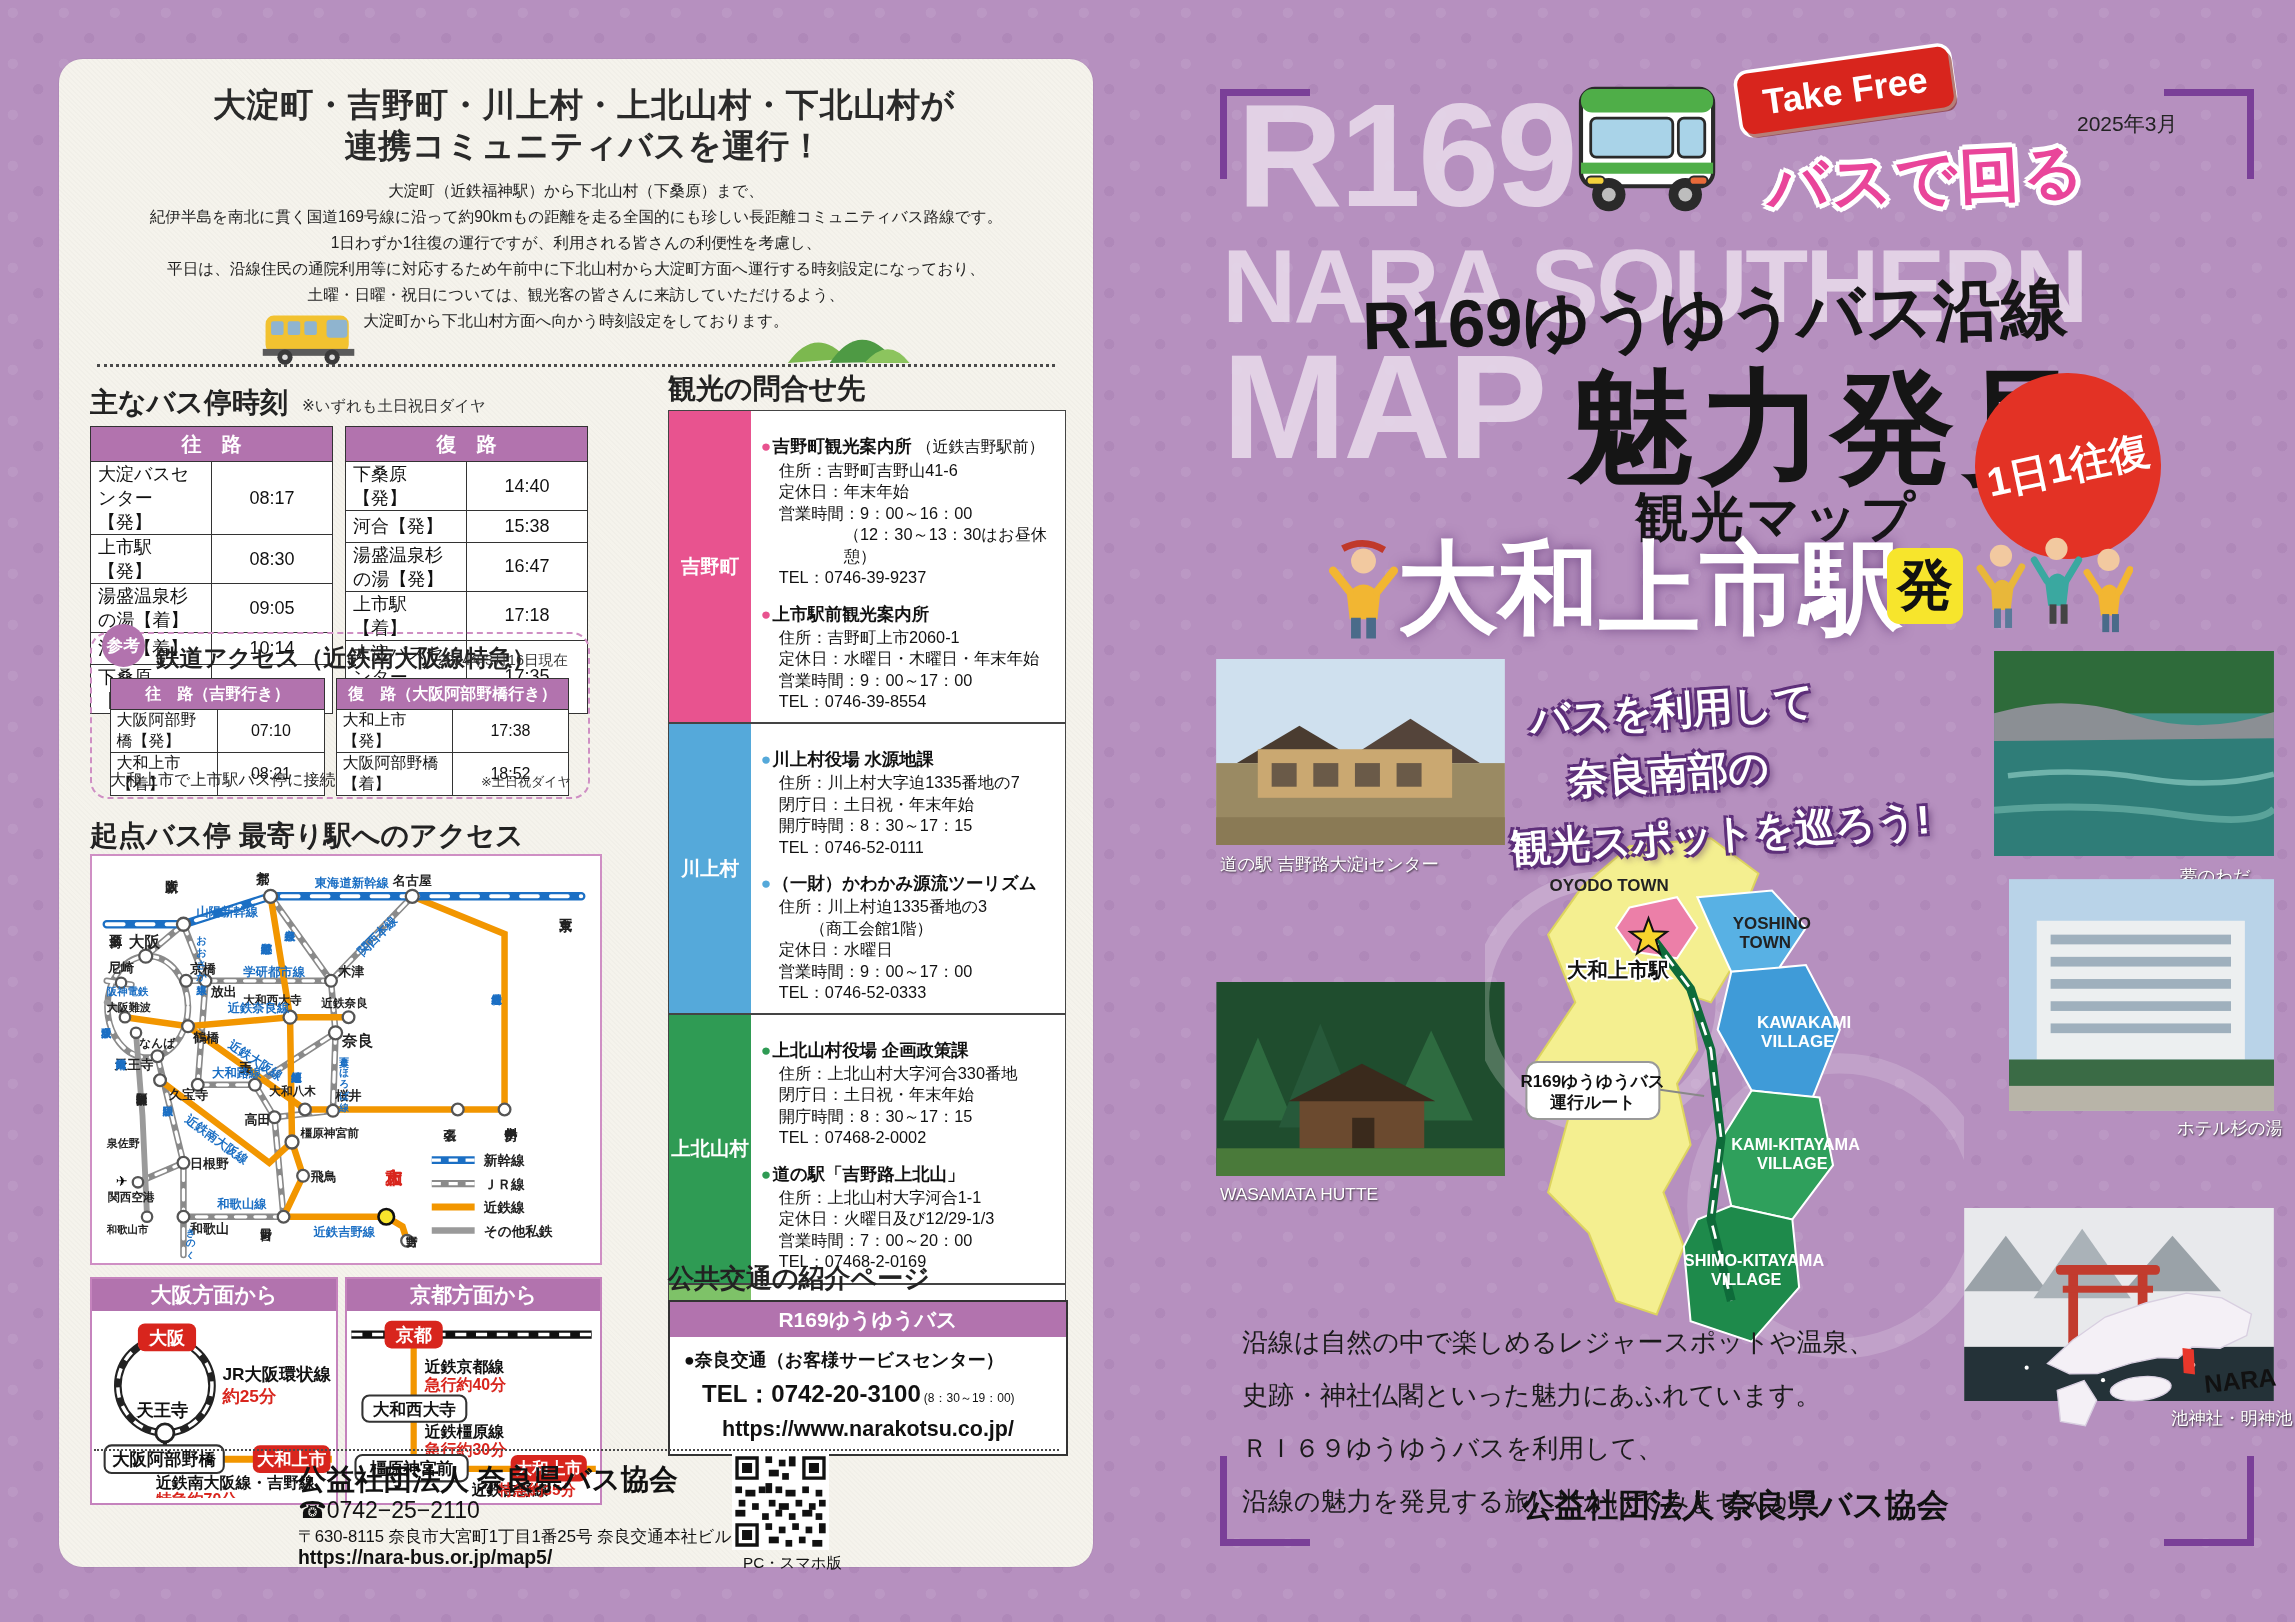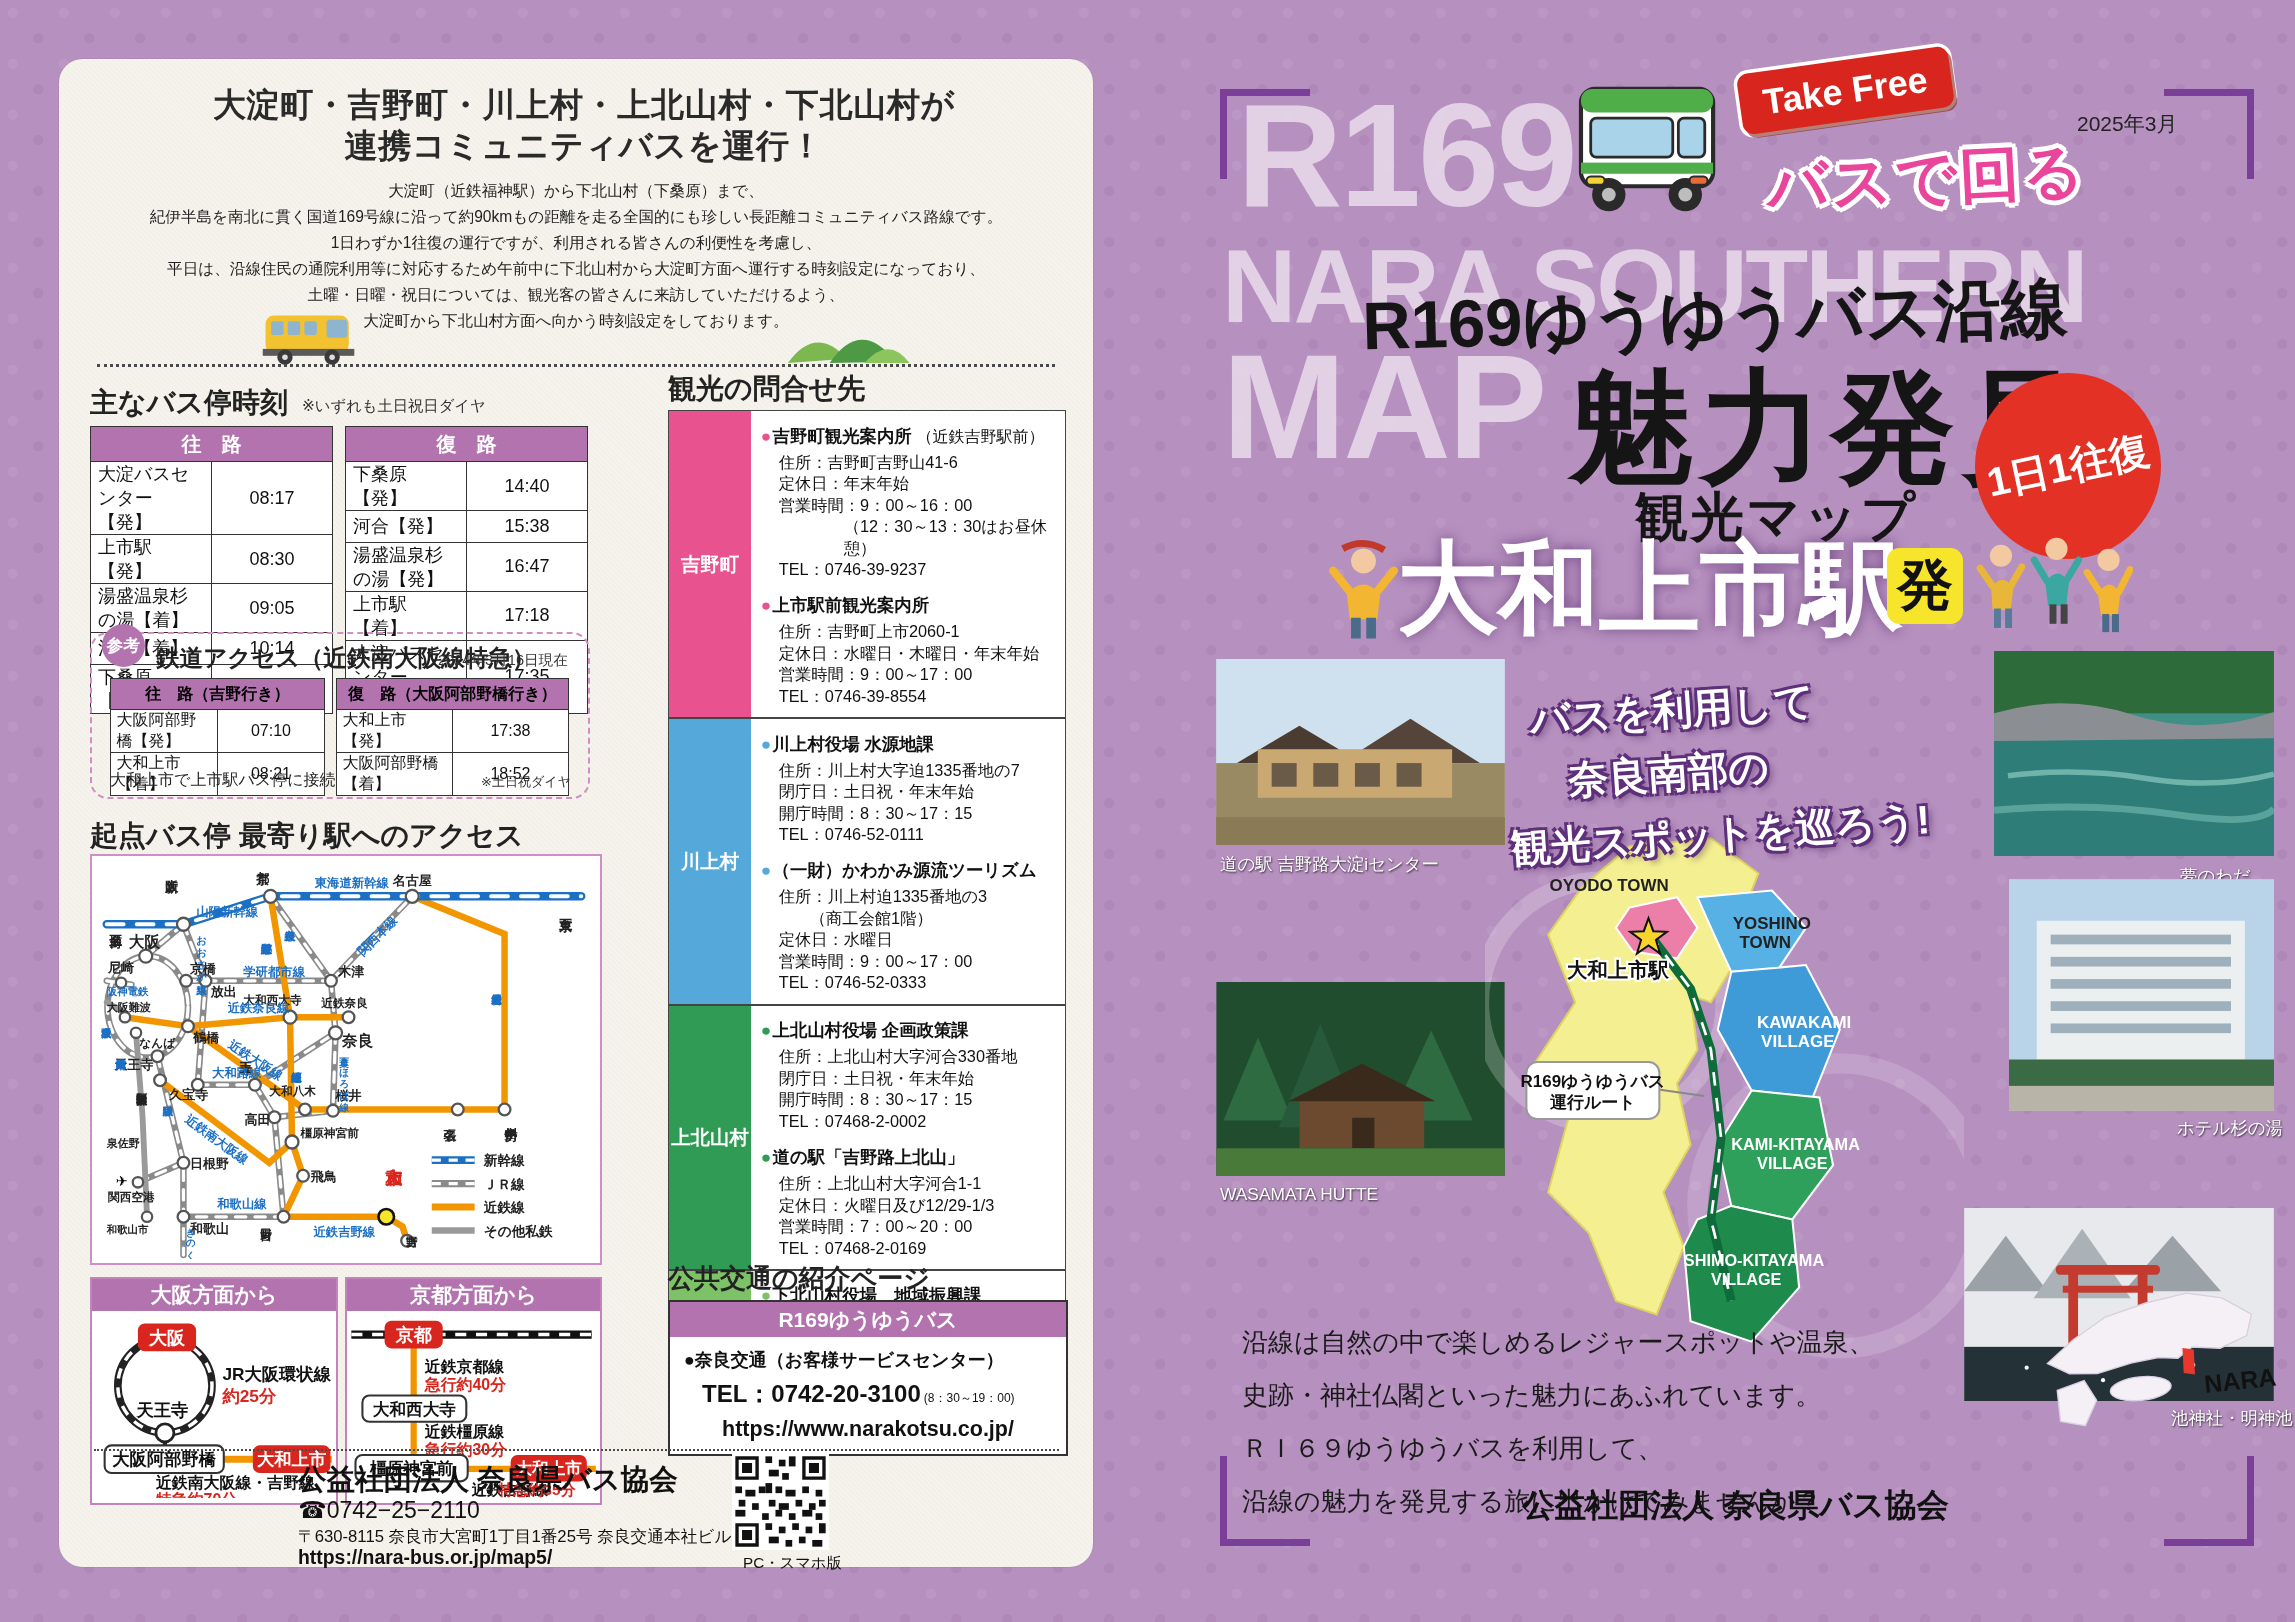--- a/index.html
+++ b/index.html
@@ -18,40 +18,40 @@
   .hdr{width:100%;text-align:center;font-weight:bold;color:#2a2a2a;font-size:33px;letter-spacing:0.7px;padding-left:8px;}
   .intro{width:100%;text-align:center;font-size:15.6px;color:#222;line-height:26px;}
   .dotline{border-top:3.5px dotted #4a4a4a;}
   .h2{font-size:28px;font-weight:bold;color:#222;}
   .note{font-size:15.3px;color:#333;}
   table.bt{border-collapse:collapse;background:#fff;width:243px;table-layout:fixed;}
   table.bt th{background:#b273ae;color:#fff;font-size:20px;font-weight:bold;height:32px;border:1.4px solid #333;}
   table.bt td{border:1.4px solid #333;font-size:18px;color:#111;height:30.5px;padding:0 7px;}
   table.bt td.time{width:64px;text-align:center;padding:0;}
   table.rt{border-collapse:collapse;background:#fff;table-layout:fixed;}
-  table.rt th{background:#b273ae;color:#000000;font-size:16px;font-weight:bold;height:28px;border:1.4px solid #333;}
+  table.rt th{background:#b273ae;color:#ffffff;font-size:16px;font-weight:bold;height:28px;border:1.4px solid #333;}
   table.rt td{border:1.4px solid #333;font-size:16px;color:#111;height:26px;padding:0 5.6px;}
   table.rt td.time{width:58px;text-align:center;padding:0;}
   #railbox{left:31px;top:573px;width:496px;height:163px;border:2.1px dashed #cf8fc4;border-radius:18px;}
   .badge-ref{width:43px;height:43px;border-radius:50%;background:#b273ae;color:#fff;font-size:16.7px;font-weight:bold;
     display:flex;align-items:center;justify-content:center;}
   #mapbox{left:31px;top:795px;width:508px;height:407px;background:#fff;border:2.1px solid #cf8fc4;}
   .rut{border:2.1px solid #c583bd;background:#fff;}
   .rut .bar{background:#b273ae;color:#fff;font-weight:bold;font-size:21px;text-align:center;height:32px;line-height:32px;}
   svg text{font-family:"Liberation Sans","DejaVu Sans",sans-serif;}
   .vt{writing-mode:vertical-rl;glyph-orientation-vertical:auto;}
   
   #contacts{left:609px;top:351px;width:396px;border:1.4px solid #444;}
   .cgroup{display:flex;border-bottom:2.1px solid #444;}
   .cgroup:last-child{border-bottom:none;}
   .clabel{width:82px;color:#fff;font-weight:bold;font-size:19.4px;display:flex;align-items:center;justify-content:center;flex:0 0 82px;}
   .centries{background:#fff;flex:1;padding:9.7px 4.2px 9.7px 9.7px;}
   .centry{margin-bottom:9.7px;}
   .centry:last-child{margin-bottom:0;}
-  .ct{font-size:17.4px;font-weight:bold;color:#111;line-height:31px;}
+  .ct{font-size:17.4px;font-weight:bold;color:#111;line-height:26px;margin-top:12px;}
   .ct .dot{font-size:17.4px;margin-right:1.4px;}
   .ct .nt{font-weight:normal;font-size:16px;}
   .cl{font-size:16.3px;color:#111;line-height:21.5px;padding-left:18px;}
   .g0 .clabel{background:#e8538f;} .g1 .clabel{background:#55a9da;}
   .g2 .clabel{background:#2f9b54;} .g3 .clabel{background:#7ec268;}
   .g0 .dot{color:#e8538f;} .g1 .dot{color:#55a9da;} .g2 .dot{color:#2f9b54;} .g3 .dot{color:#7ec268;}
   #transitbox{left:609px;top:1241px;width:396px;border:2.1px solid #333;background:#fff;}
   #transitbox .bar{background:#b273ae;color:#fff;font-size:21px;font-weight:bold;text-align:center;height:35px;line-height:35px;}
   
   .bracket{width:83px;height:83px;}

